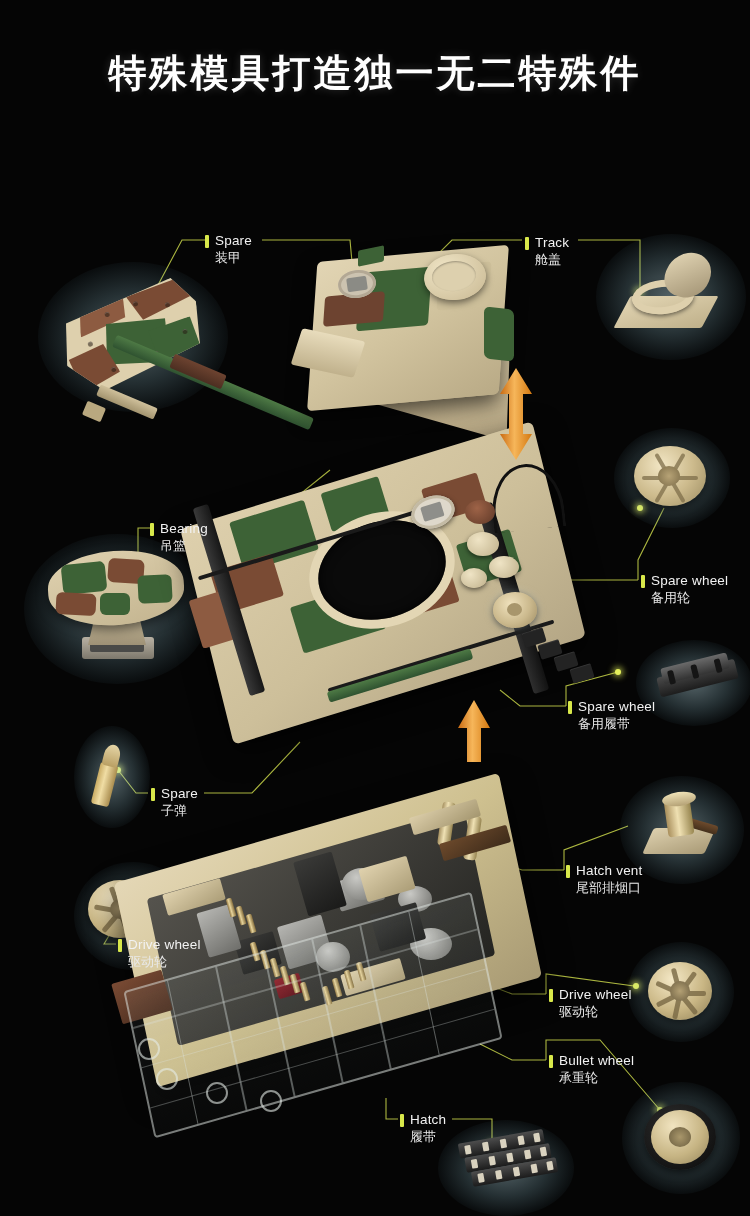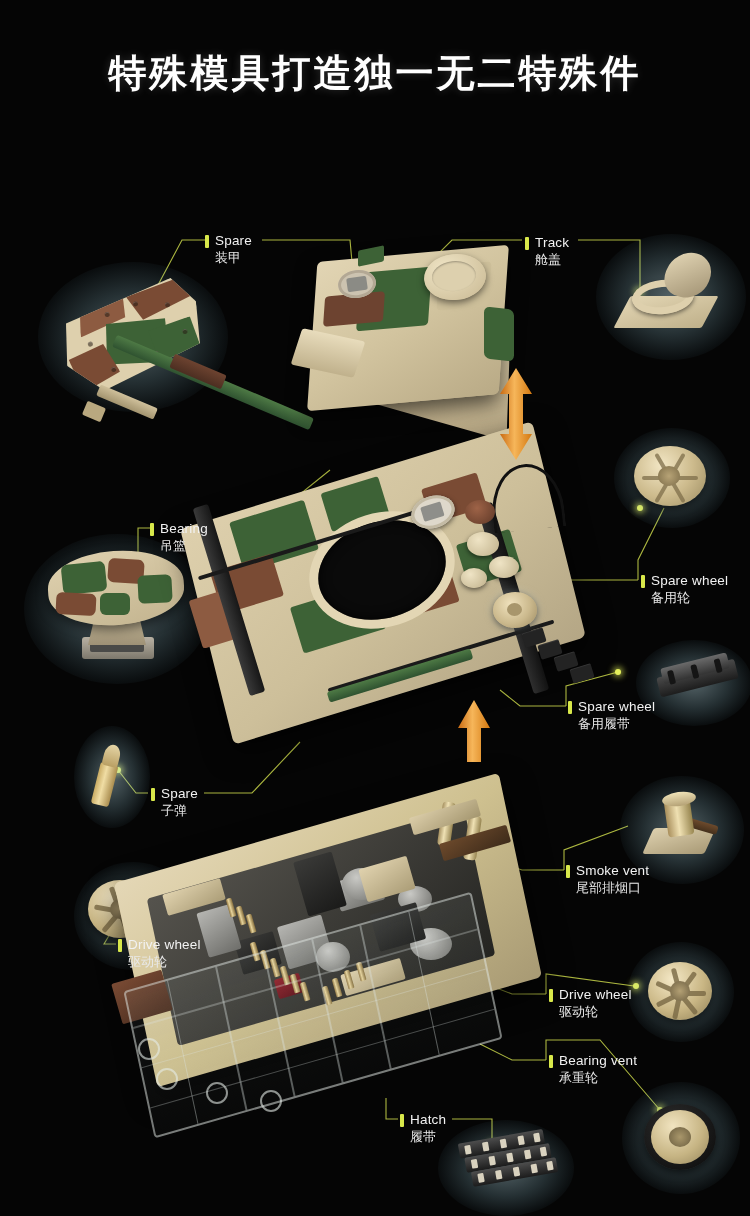--- a/index.html
+++ b/index.html
@@ -759,39 +759,39 @@
   </div>
 
   <div class="callout" style="left:151px;top:786px">
     <span class="bar"></span>
     <span class="en">Spare</span>
     <span class="cn">子弹</span>
   </div>
 
   <div class="callout" style="left:566px;top:863px">
     <span class="bar"></span>
-    <span class="en">Smoke vent</span>
+    <span class="en">Hatch vent</span>
     <span class="cn">尾部排烟口</span>
   </div>
 
   <div class="callout" style="left:118px;top:937px">
     <span class="bar"></span>
     <span class="en">Drive wheel</span>
     <span class="cn">驱动轮</span>
   </div>
 
   <div class="callout" style="left:549px;top:987px">
     <span class="bar"></span>
     <span class="en">Drive wheel</span>
     <span class="cn">驱动轮</span>
   </div>
 
   <div class="callout" style="left:549px;top:1053px">
     <span class="bar"></span>
-    <span class="en">Bearing vent</span>
+    <span class="en">Bullet wheel</span>
     <span class="cn">承重轮</span>
   </div>
 
   <div class="callout" style="left:400px;top:1112px">
     <span class="bar"></span>
     <span class="en">Hatch</span>
     <span class="cn">履带</span>
   </div>
 
 </div>

